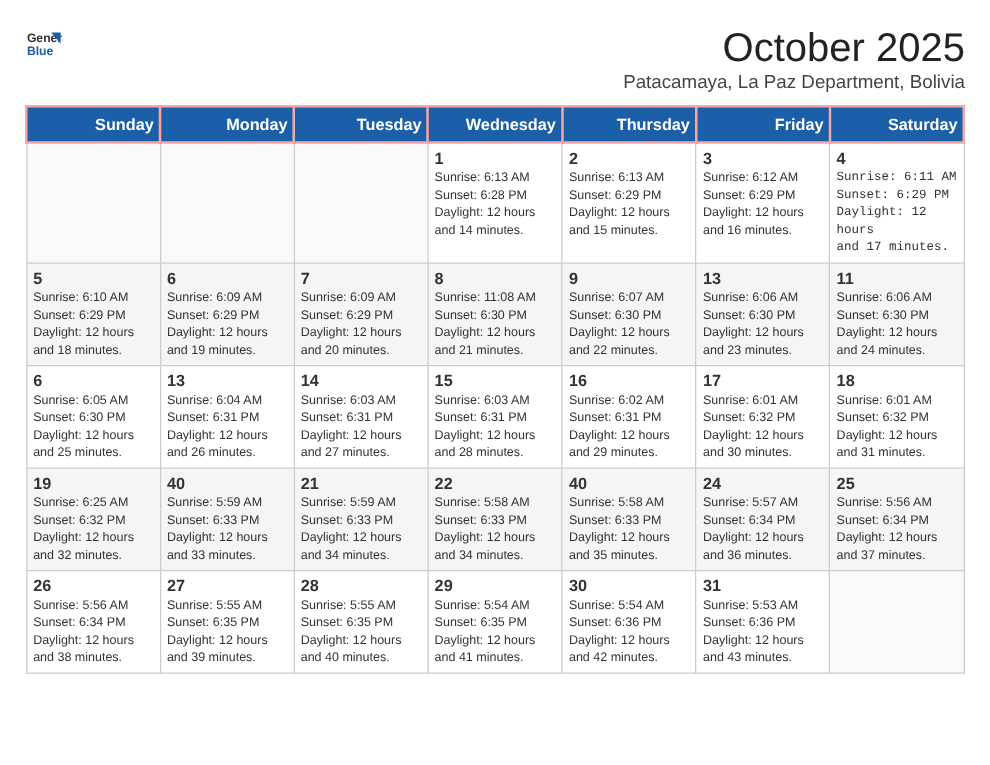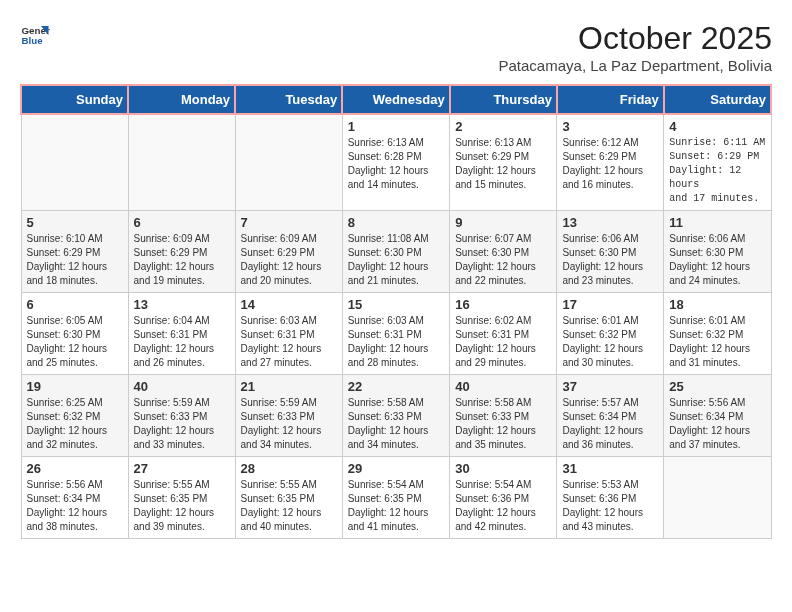--- a/index.html
+++ b/index.html
@@ -274,21 +274,21 @@
 and 34 minutes.</div>
         </td>
         <td>
           <span class="day-number">40</span>
           <div class="day-info" style="white-space: pre-line;">Sunrise: 5:58 AM
 Sunset: 6:33 PM
 Daylight: 12 hours
 and 35 minutes.</div>
         </td>
         <td>
-          <span class="day-number">37</span>
+          <span class="day-number">24</span>
           <div class="day-info" style="white-space: pre-line;">Sunrise: 5:57 AM
 Sunset: 6:34 PM
 Daylight: 12 hours
 and 36 minutes.</div>
         </td>
         <td>
           <span class="day-number">25</span>
           <div class="day-info" style="white-space: pre-line;">Sunrise: 5:56 AM
 Sunset: 6:34 PM
 Daylight: 12 hours

